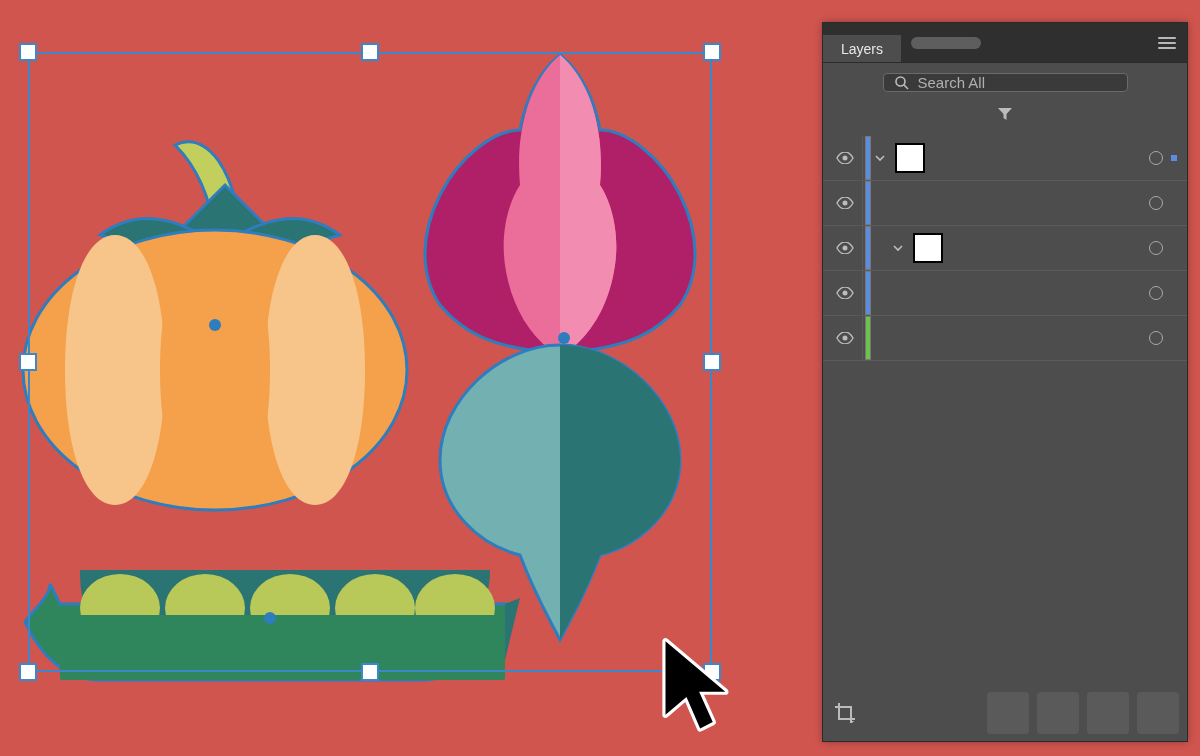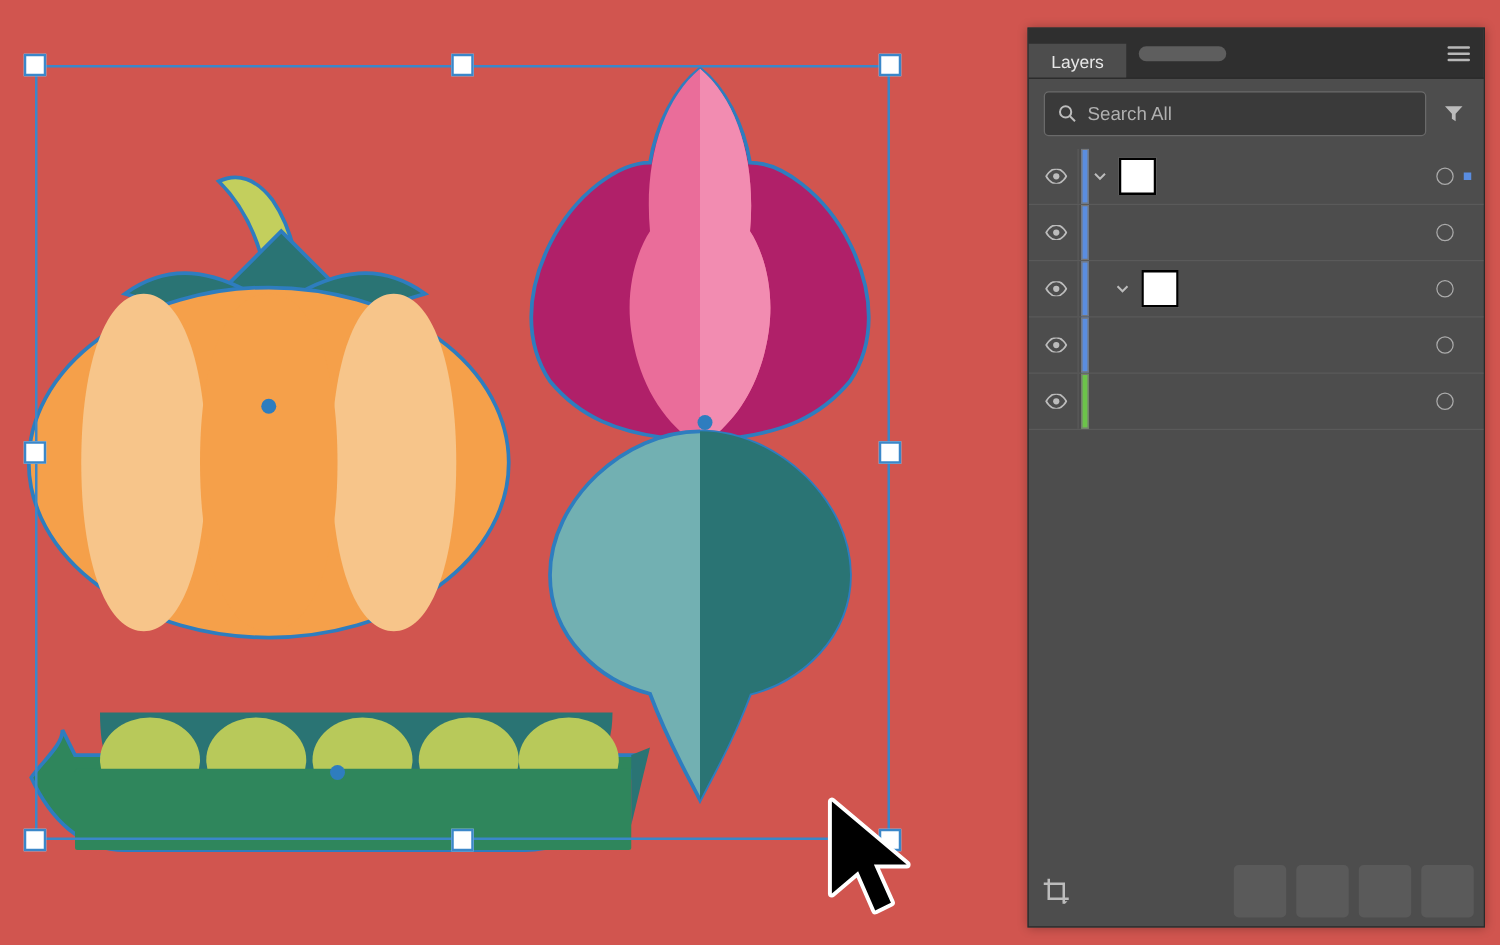--- a/index.html
+++ b/index.html
@@ -48,21 +48,21 @@
 .panel-tab-inactive .smudge {
   width: 70px; height: 12px; background: #5e5e5e; border-radius: 6px;
 }
 .panel-menu {
   margin-left: auto; width: 40px; display: flex; align-items: center; justify-content: center;
   cursor: pointer;
 }
 .hamburger-icon { width: 18px; }
 .hamburger-icon div { height: 2px; background: #b8b8b8; margin: 3px 0; border-radius: 1px; }
 .search-row {
-  display: flex; align-items: center; padding: 10px 12px; gap: 10px;
+  display: flex; align-items: center; padding: 10px 12px; gap: 10px; flex-direction: column;
 }
 .search-box {
   flex: 1; height: 36px; background: #3a3a3a;
   border: 1px solid #6a6a6a; border-radius: 4px;
   display: flex; align-items: center; padding: 0 10px; gap: 8px;
 }
 .search-box svg { flex-shrink: 0; }
 .search-input {
   flex: 1; background: transparent; border: none; outline: none;
   color: #d0d0d0; font-size: 15px;

